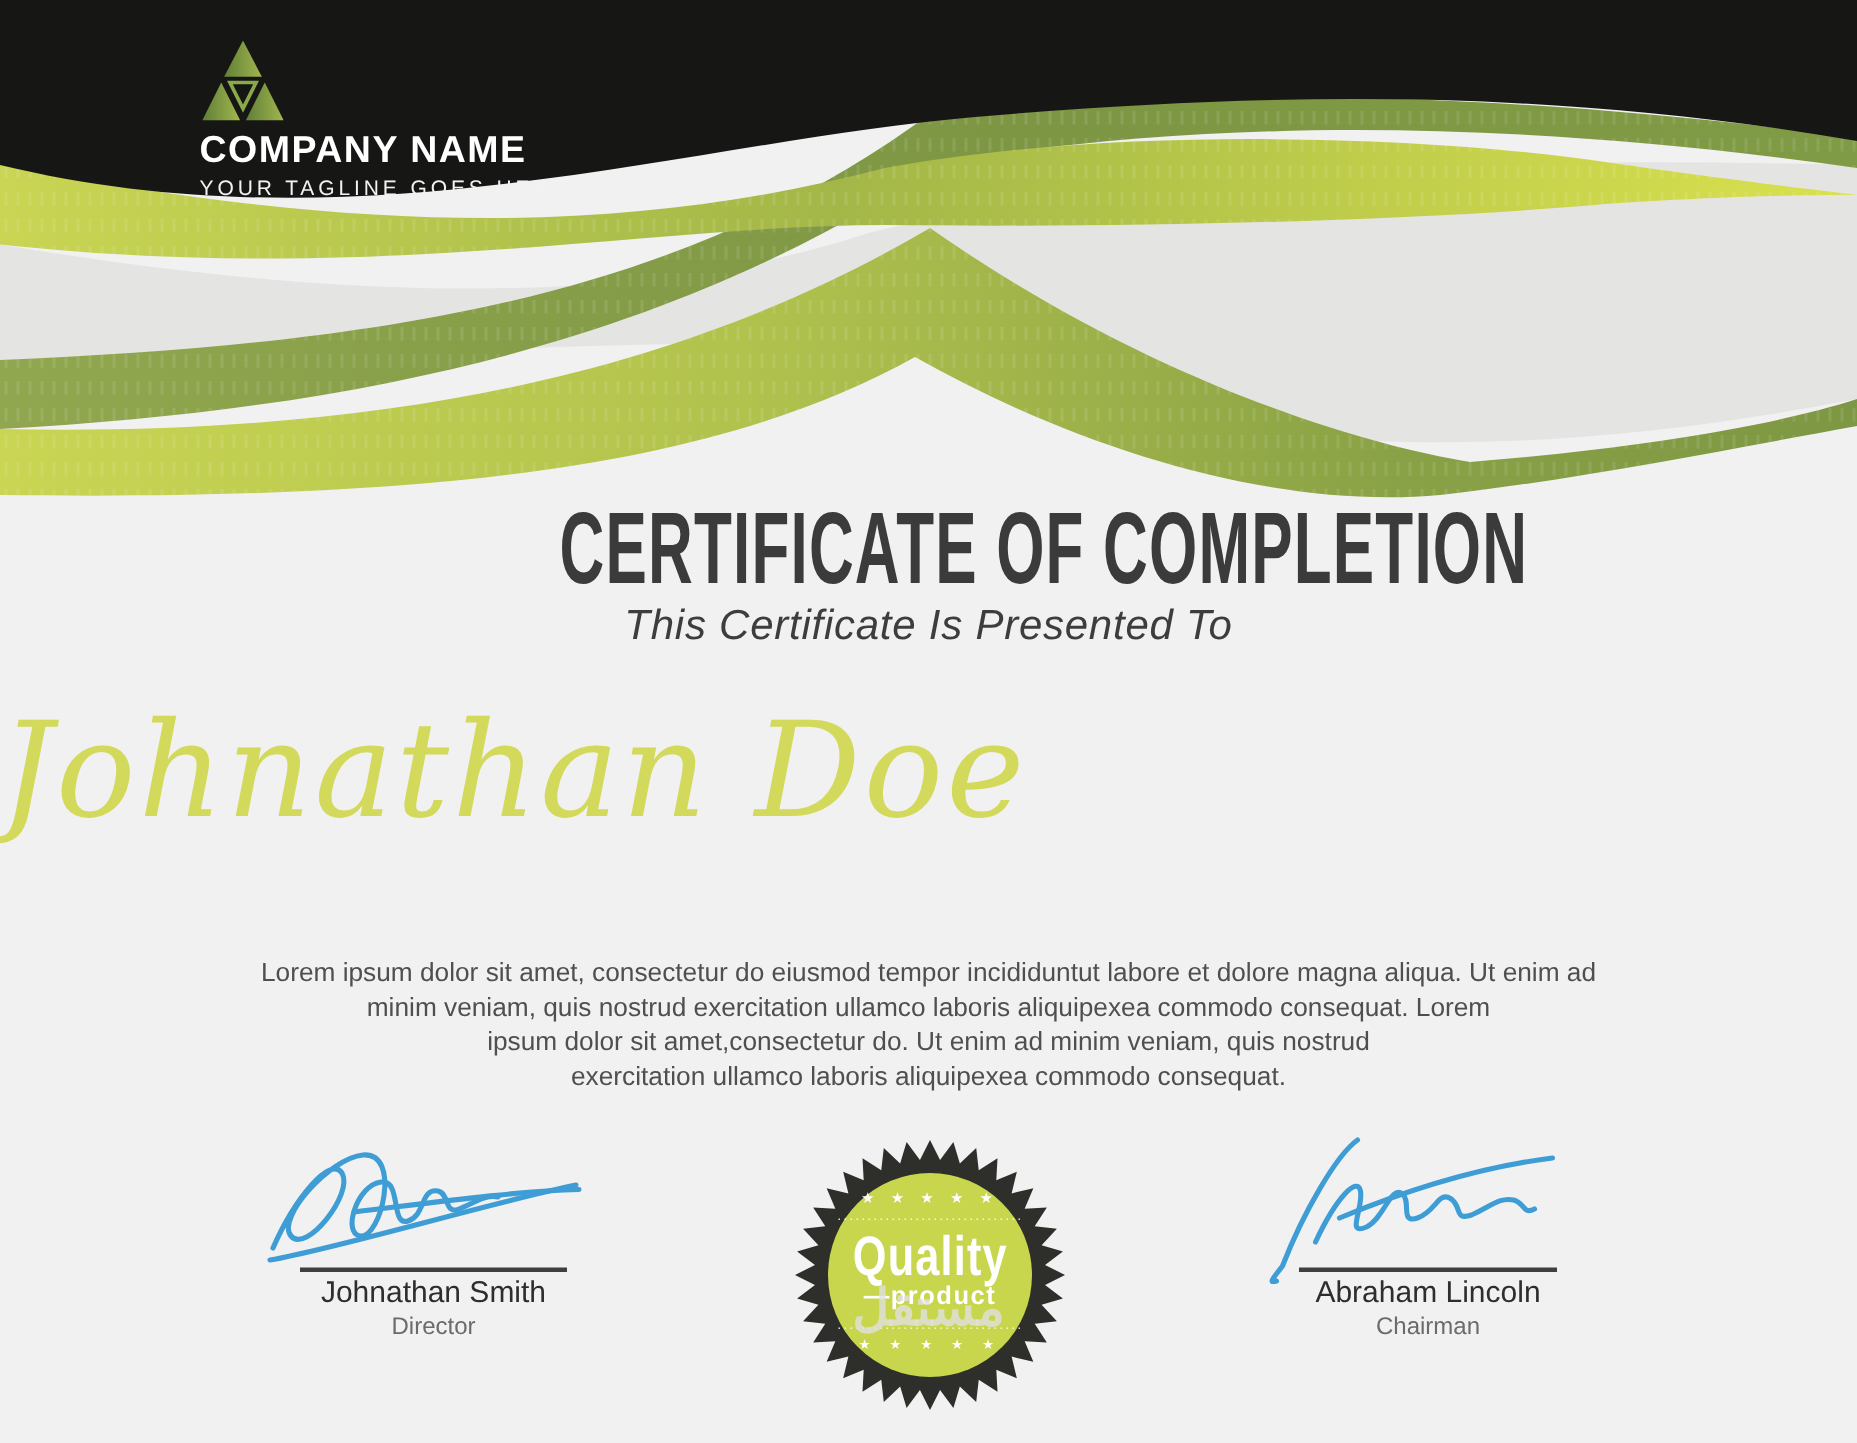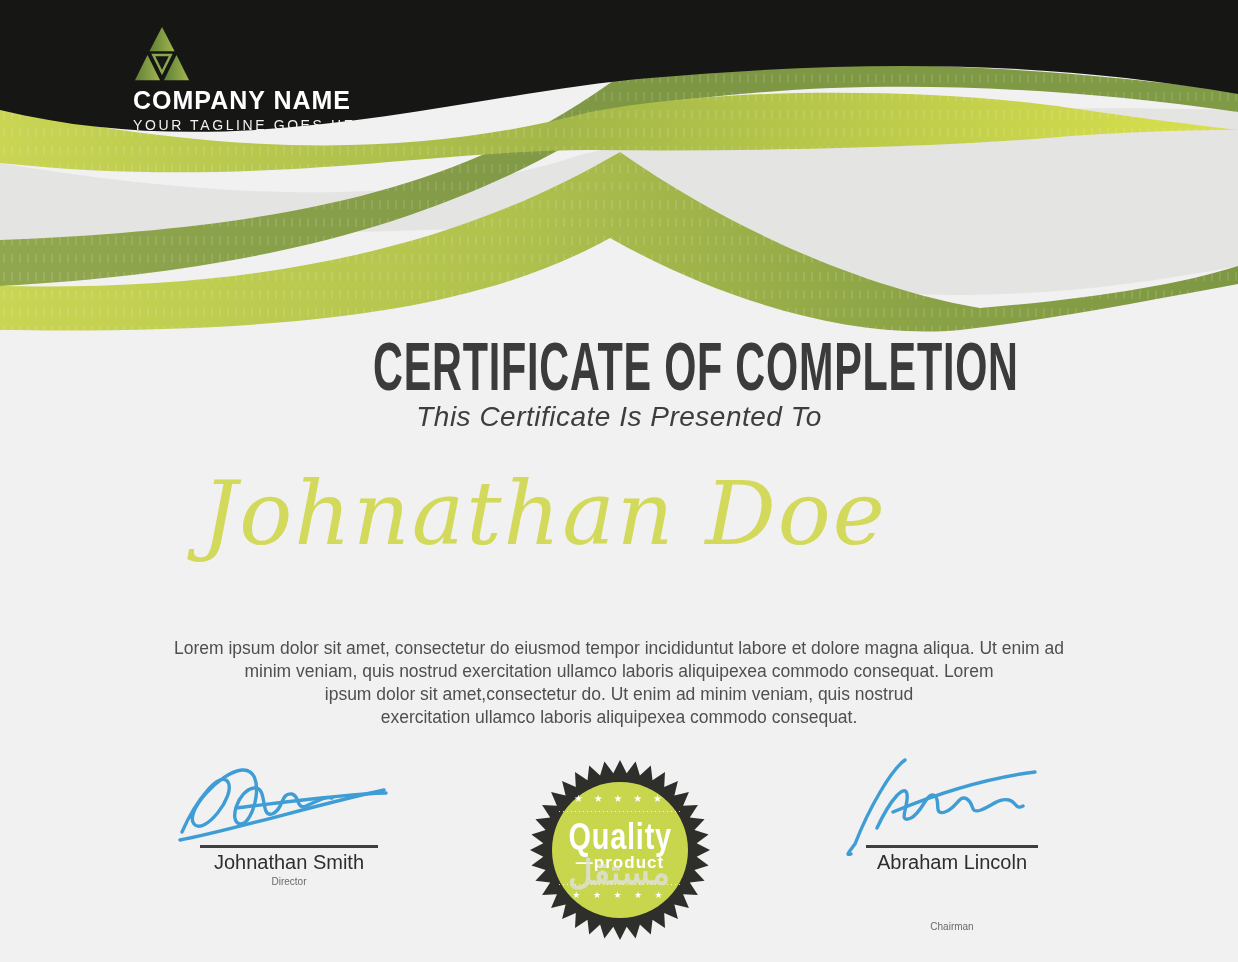--- a/index.html
+++ b/index.html
@@ -17,32 +17,32 @@
   .logo-name{font-size:25px;font-weight:700;letter-spacing:1px;line-height:1.05;}
   .logo-tag{font-size:14px;font-weight:400;letter-spacing:2.6px;color:#f2f2f2;margin-top:4px;}
 
   
   .title-wrap{position:absolute;top:327px;left:0;width:1110px;text-align:right;z-index:2;}
   .title{display:inline-block;font-size:53px;font-weight:700;color:#3b3b3b;
          letter-spacing:1px;transform:scale(0.78,1.28);transform-origin:center top;white-space:nowrap;}
   .subtitle-wrap{position:absolute;top:401px;left:0;width:1238px;text-align:center;z-index:2;}
   .subtitle{font-size:28px;font-style:italic;font-weight:400;color:#3d3d3d;letter-spacing:0.5px;}
 
-  .recipient-wrap{position:absolute;top:462px;left:0;width:1089px;text-align:center;z-index:2;}
+  .recipient-wrap{position:absolute;top:462px;left:0;width:1089px;z-index:2;}
   .recipient{font-family:"DejaVu Serif",serif;font-style:italic;font-size:88px;
              color:#d2d95b;letter-spacing:2px;white-space:nowrap;}
 
   .body-text{position:absolute;top:637px;left:119px;width:1000px;text-align:center;z-index:2;
              font-size:17.5px;color:#4f4f4f;line-height:23px;}
 
   
   .sig-svg{position:absolute;z-index:3;}
   .sig-line{position:absolute;height:3px;background:#3f3f3f;z-index:2;}
   .sig-name{position:absolute;width:300px;text-align:center;font-size:20px;font-weight:400;color:#2e2e2e;z-index:2;}
-  .sig-role{position:absolute;width:300px;text-align:center;font-size:10px;color:#6b6b6b;z-index:2;}
+  .sig-role{position:absolute;width:300px;text-align:center;font-size:16px;color:#6b6b6b;z-index:2;}
 
   
   .badge{position:absolute;left:528px;top:758px;width:184px;height:184px;z-index:4;}
   .badge svg{position:absolute;inset:0;}
   .badge-content{position:absolute;inset:0;text-align:center;color:#ffffff;z-index:2;}
   .badge-stars{font-size:10px;letter-spacing:4px;padding-top:35px;color:#fdfdfb;}
   .badge-dots{font-size:9px;letter-spacing:1px;line-height:6px;color:rgba(255,255,255,0.9);margin-top:4px;}
   .badge-line1{display:inline-block;font-size:37px;font-weight:700;line-height:40px;margin-top:3px;
                transform:scaleX(0.78);transform-origin:center;letter-spacing:1px;}
   .badge-line2{font-size:17px;font-weight:700;line-height:16px;letter-spacing:1px;margin-top:-2px;}
@@ -158,21 +158,21 @@
     <g fill="none" stroke="#3f9dd6" stroke-width="3.4" stroke-linecap="round">
       <path d="M10,92 C24,56 46,18 60,8 M10,92 C4,100 0,104 6,102"></path>
       <path d="M32,76 C46,46 60,32 62,42 C64,54 52,72 66,66 C78,60 82,38 90,44
                C96,49 88,64 100,60 C112,56 114,42 122,47 C130,52 124,62 136,58
                C148,53 154,46 164,48 C172,50 170,58 178,54"></path>
       <path d="M48,60 C96,40 142,26 190,20"></path>
     </g>
   </svg>
   <div class="sig-line" style="left:866px;top:845px;width:172px;"></div>
   <div class="sig-name" style="left:802px;top:851px;">Abraham Lincoln</div>
-  <div class="sig-role" style="left:802px;top:876px;margin-top:45px;">Chairman</div>
+  <div class="sig-role" style="left:802px;top:876px;">Chairman</div>
 
   <div class="badge">
     <svg width="184" height="184" viewBox="0 0 184 184">
       <polygon id="badge-star" points="92.0,2.0 98.7,15.3 107.6,3.4 111.9,17.6 122.8,7.4 124.5,22.2 137.0,14.1 136.2,28.9 149.9,23.1 146.4,37.6 160.9,34.1 155.1,47.8 169.9,47.0 161.8,59.5 176.6,61.2 166.4,72.1 180.6,76.4 168.7,85.3 182.0,92.0 168.7,98.7 180.6,107.6 166.4,111.9 176.6,122.8 161.8,124.5 169.9,137.0 155.1,136.2 160.9,149.9 146.4,146.4 149.9,160.9 136.2,155.1 137.0,169.9 124.5,161.8 122.8,176.6 111.9,166.4 107.6,180.6 98.7,168.7 92.0,182.0 85.3,168.7 76.4,180.6 72.1,166.4 61.2,176.6 59.5,161.8 47.0,169.9 47.8,155.1 34.1,160.9 37.6,146.4 23.1,149.9 28.9,136.2 14.1,137.0 22.2,124.5 7.4,122.8 17.6,111.9 3.4,107.6 15.3,98.7 2.0,92.0 15.3,85.3 3.4,76.4 17.6,72.1 7.4,61.2 22.2,59.5 14.1,47.0 28.9,47.8 23.1,34.1 37.6,37.6 34.1,23.1 47.8,28.9 47.0,14.1 59.5,22.2 61.2,7.4 72.1,17.6 76.4,3.4 85.3,15.3" fill="#2e2e2a"></polygon>
       <circle cx="92" cy="92" r="68" fill="#c8d64d"></circle>
     </svg>
     <div class="badge-content">
       <div class="badge-stars">★ ★ ★ ★ ★</div>
       <div class="badge-dots">·······························</div>
       <div><span class="badge-line1">Quality</span></div>

